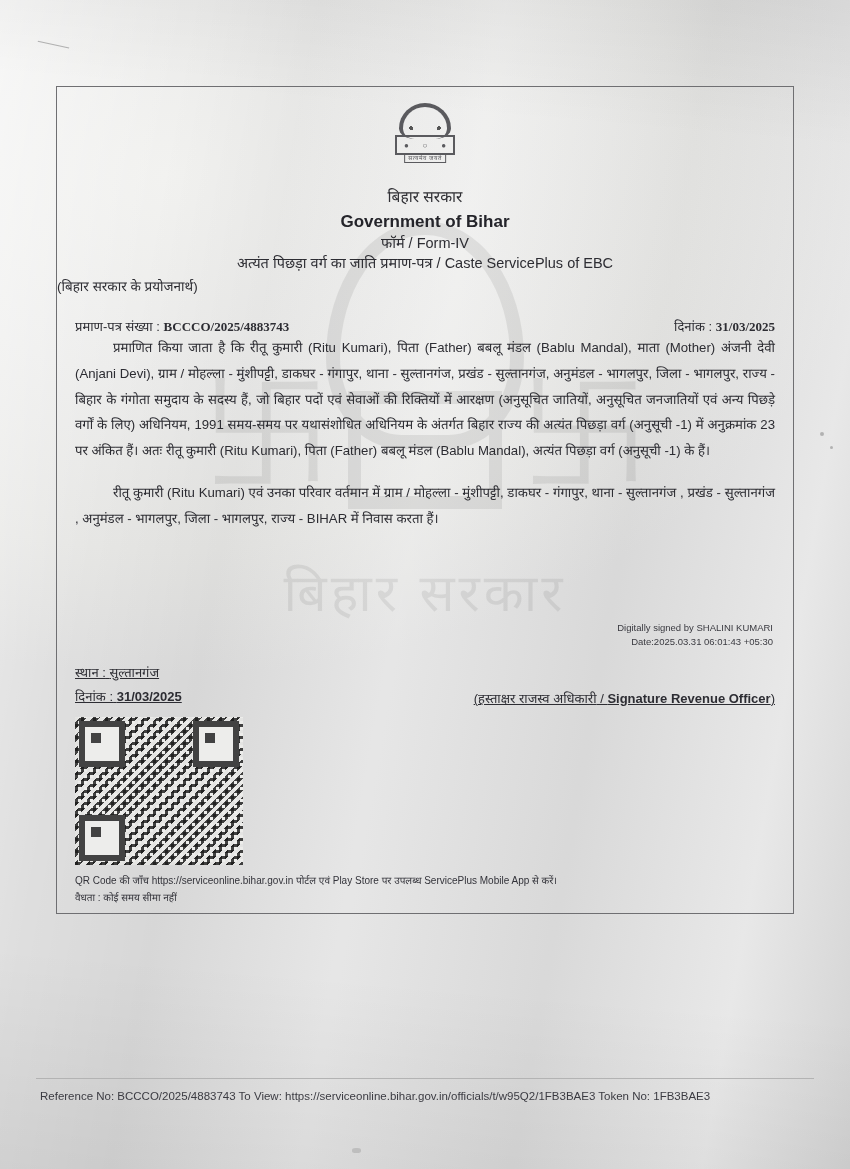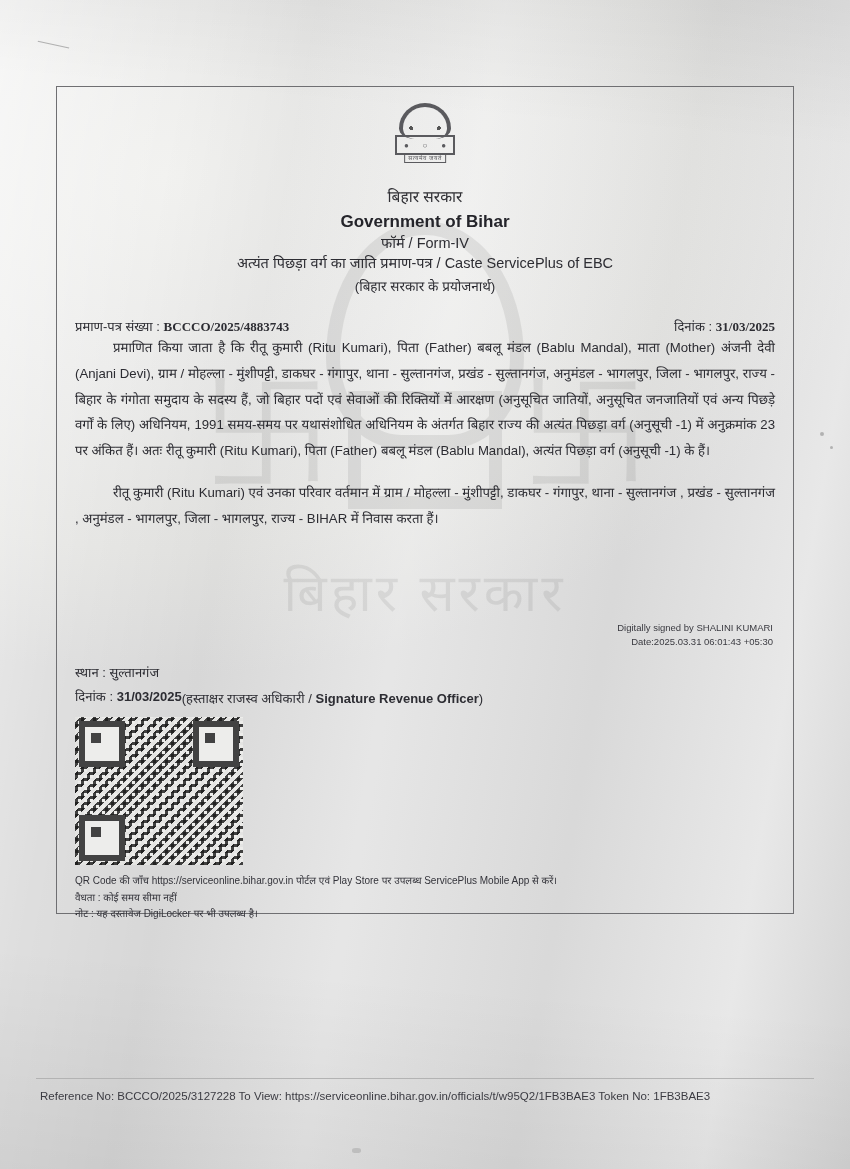--- a/index.html
+++ b/index.html
@@ -200,21 +200,21 @@
     text-align: center;
     line-height: 1.55;
   }
   .subtitle-line {
     font-size: 14.5px;
     text-align: center;
     line-height: 1.6;
   }
   .paren-line {
     font-size: 13.5px;
-    text-align: center;
+    text-align: left;
     margin-top: 2px;
   }
 
   .meta-row {
     display: flex;
     justify-content: space-between;
     align-items: baseline;
     font-size: 13px;
     margin-top: 22px;
     padding: 0 18px;
@@ -243,21 +243,23 @@
 
   .foot {
     position: absolute;
     left: 0;
     right: 0;
     top: 560px;
     padding: 0 18px;
   }
   .foot-row {
     display: flex;
+    justify-content: space-between;
     align-items: flex-end;
+    text-decoration: underline;
   }
   .place-lines {
     font-size: 13px;
     line-height: 1.85;
   }
   .place-lines b { font-weight: bold; }
   .sign-label {
     font-size: 13px;
     padding-bottom: 2px;
   }
@@ -421,21 +423,20 @@
             </div>
           <div class="qr-eye eye-bl">
               <i></i>
             </div>
         </div>
       </div>
 
       <div class="qr-notes">
         <div>QR Code की जाँच https://serviceonline.bihar.gov.in पोर्टल एवं Play Store पर उपलब्ध ServicePlus Mobile App से करें।</div>
         <div>वैधता : कोई समय सीमा नहीं</div>
-        <div>नोट : यह दस्तावेज DigiLocker पर भी उपलब्ध है।</div>
       </div>
 
     </div>
   </div>
 
   <div class="ref-rule"></div>
-  <div class="ref-line">Reference No: BCCCO/2025/3127228 To View: https://serviceonline.bihar.gov.in/officials/t/w95Q2/1FB3BAE3 Token No: 1FB3BAE3</div>
+  <div class="ref-line">Reference No: BCCCO/2025/4883743 To View: https://serviceonline.bihar.gov.in/officials/t/w95Q2/1FB3BAE3 Token No: 1FB3BAE3</div>
 </div>
 
 </body></html>

